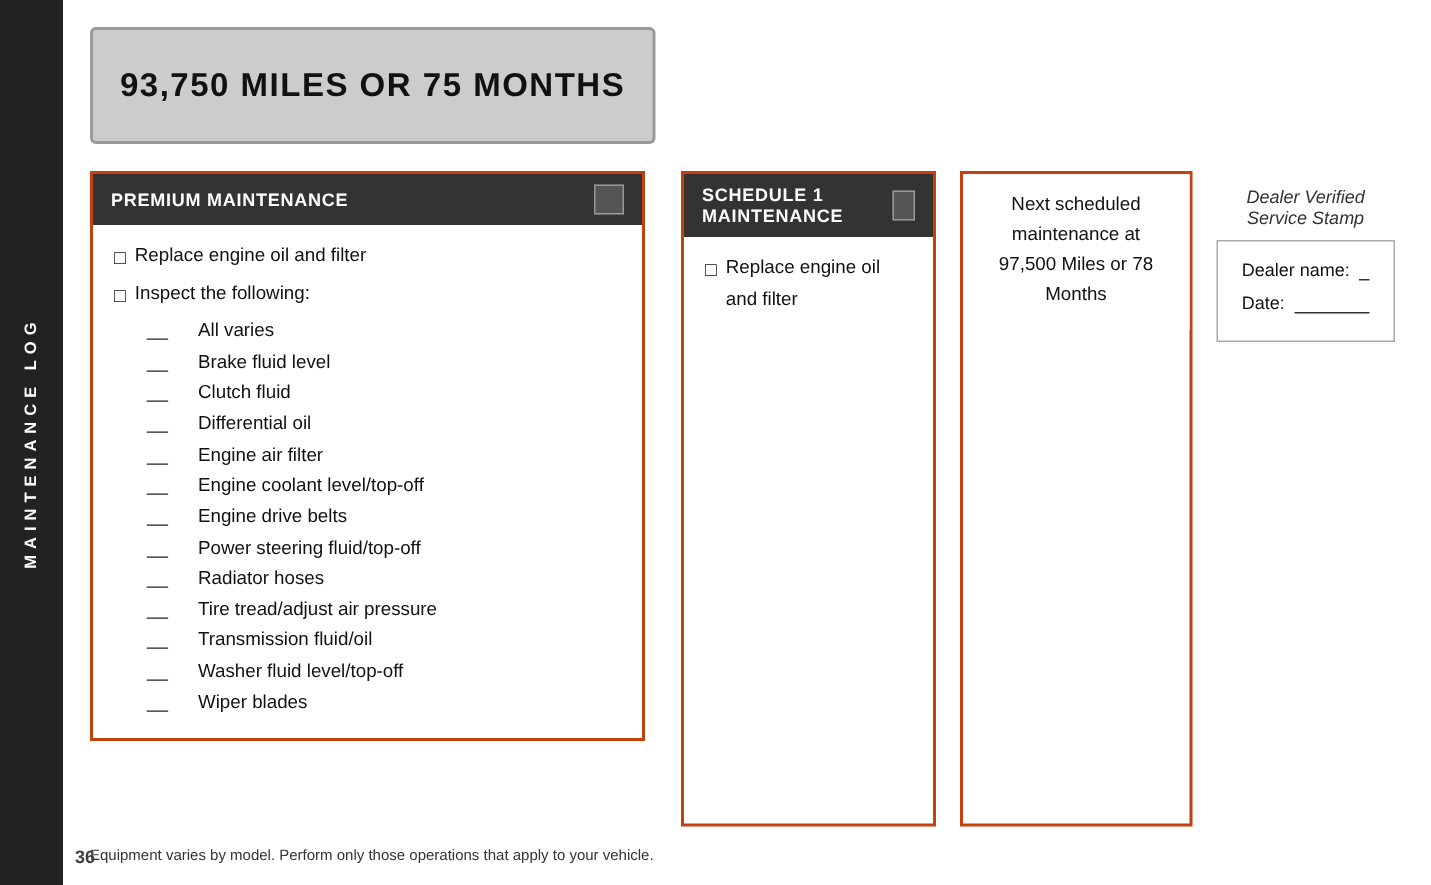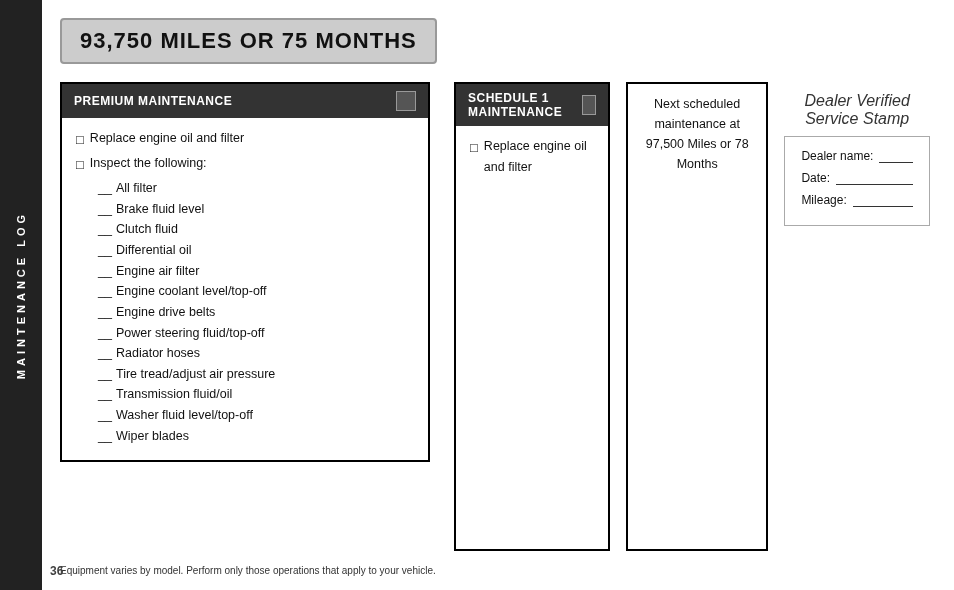--- a/index.html
+++ b/index.html
@@ -38,21 +38,21 @@
       padding: 18px 24px 14px 18px;
       display: flex;
       flex-direction: column;
     }
 
     
     .title-bar {
       background: #ccc;
       border: 2px solid #999;
       border-radius: 4px;
-      padding: 8px 18px;
+      padding: 24px 18px;
       margin-bottom: 18px;
       display: inline-block;
       width: fit-content;
     }
     .title-bar h1 {
       font-size: 22px;
       font-weight: 900;
       color: #111;
       letter-spacing: 1px;
     }
@@ -71,21 +71,21 @@
 
     .right-col {
       flex: 1;
       display: flex;
       flex-direction: row;
       gap: 16px;
     }
 
     
     .maint-box {
-      border: 2px solid #000000;
+      border: 2px solid #c2410c;
     }
 
     .maint-header {
       background: #333;
       color: #fff;
       font-size: 12px;
       font-weight: bold;
       padding: 7px 12px;
       letter-spacing: 0.5px;
       display: flex;
@@ -122,21 +122,21 @@
     }
 
     .sub-list {
       margin-left: 22px;
       list-style: none;
     }
 
     .sub-list li {
       display: flex;
       align-items: flex-start;
-      gap: 4px;
+      gap: 20px;
       line-height: 1.65;
     }
 
     .dash {
       display: inline-block;
       width: 14px;
       text-align: center;
     }
 
     
@@ -153,21 +153,21 @@
     .dealer-stamp {
       border: 1.5px solid #aaa;
       padding: 12px 16px 10px;
       font-size: 12px;
       color: #111;
     }
 
     .dealer-stamp-title {
       text-align: center;
       font-style: italic;
-      font-size: 16px;
+      font-size: 12px;
       margin-bottom: 8px;
       color: #333;
     }
 
     .dealer-field {
       display: flex;
       align-items: flex-end;
       margin-bottom: 8px;
       gap: 6px;
     }
@@ -227,21 +227,21 @@
             <span class="checkbox-sym">□</span>
             <span>Replace engine oil and filter</span>
           </div>
           <div class="checkbox-item">
             <span class="checkbox-sym">□</span>
             <span>Inspect the following:</span>
           </div>
           <ul class="sub-list">
             <li>
                 <span class="dash">__</span>
-                <span>All filter</span>
+                <span>All varies</span>
               </li>
             <li>
                 <span class="dash">__</span>
                 <span>Brake fluid level</span>
               </li>
             <li>
                 <span class="dash">__</span>
                 <span>Clutch fluid</span>
               </li>
             <li>
@@ -315,24 +315,20 @@
         <div class="dealer-stamp-title">Dealer Verified Service Stamp</div>
         <div class="dealer-stamp">
           <div class="dealer-field">
             <label>Dealer name:</label>
             <div class="dealer-field-line"></div>
           </div>
           <div class="dealer-field">
             <label>Date:</label>
             <div class="dealer-field-line"></div>
           </div>
-          <div class="dealer-field">
-            <label>Mileage:</label>
-            <div class="dealer-field-line"></div>
-          </div>
         </div>
       </div>
 
     </div>
   </div>
 
   <div class="footer">Equipment varies by model. Perform only those operations that apply to your vehicle.</div>
 
 </div>
 

